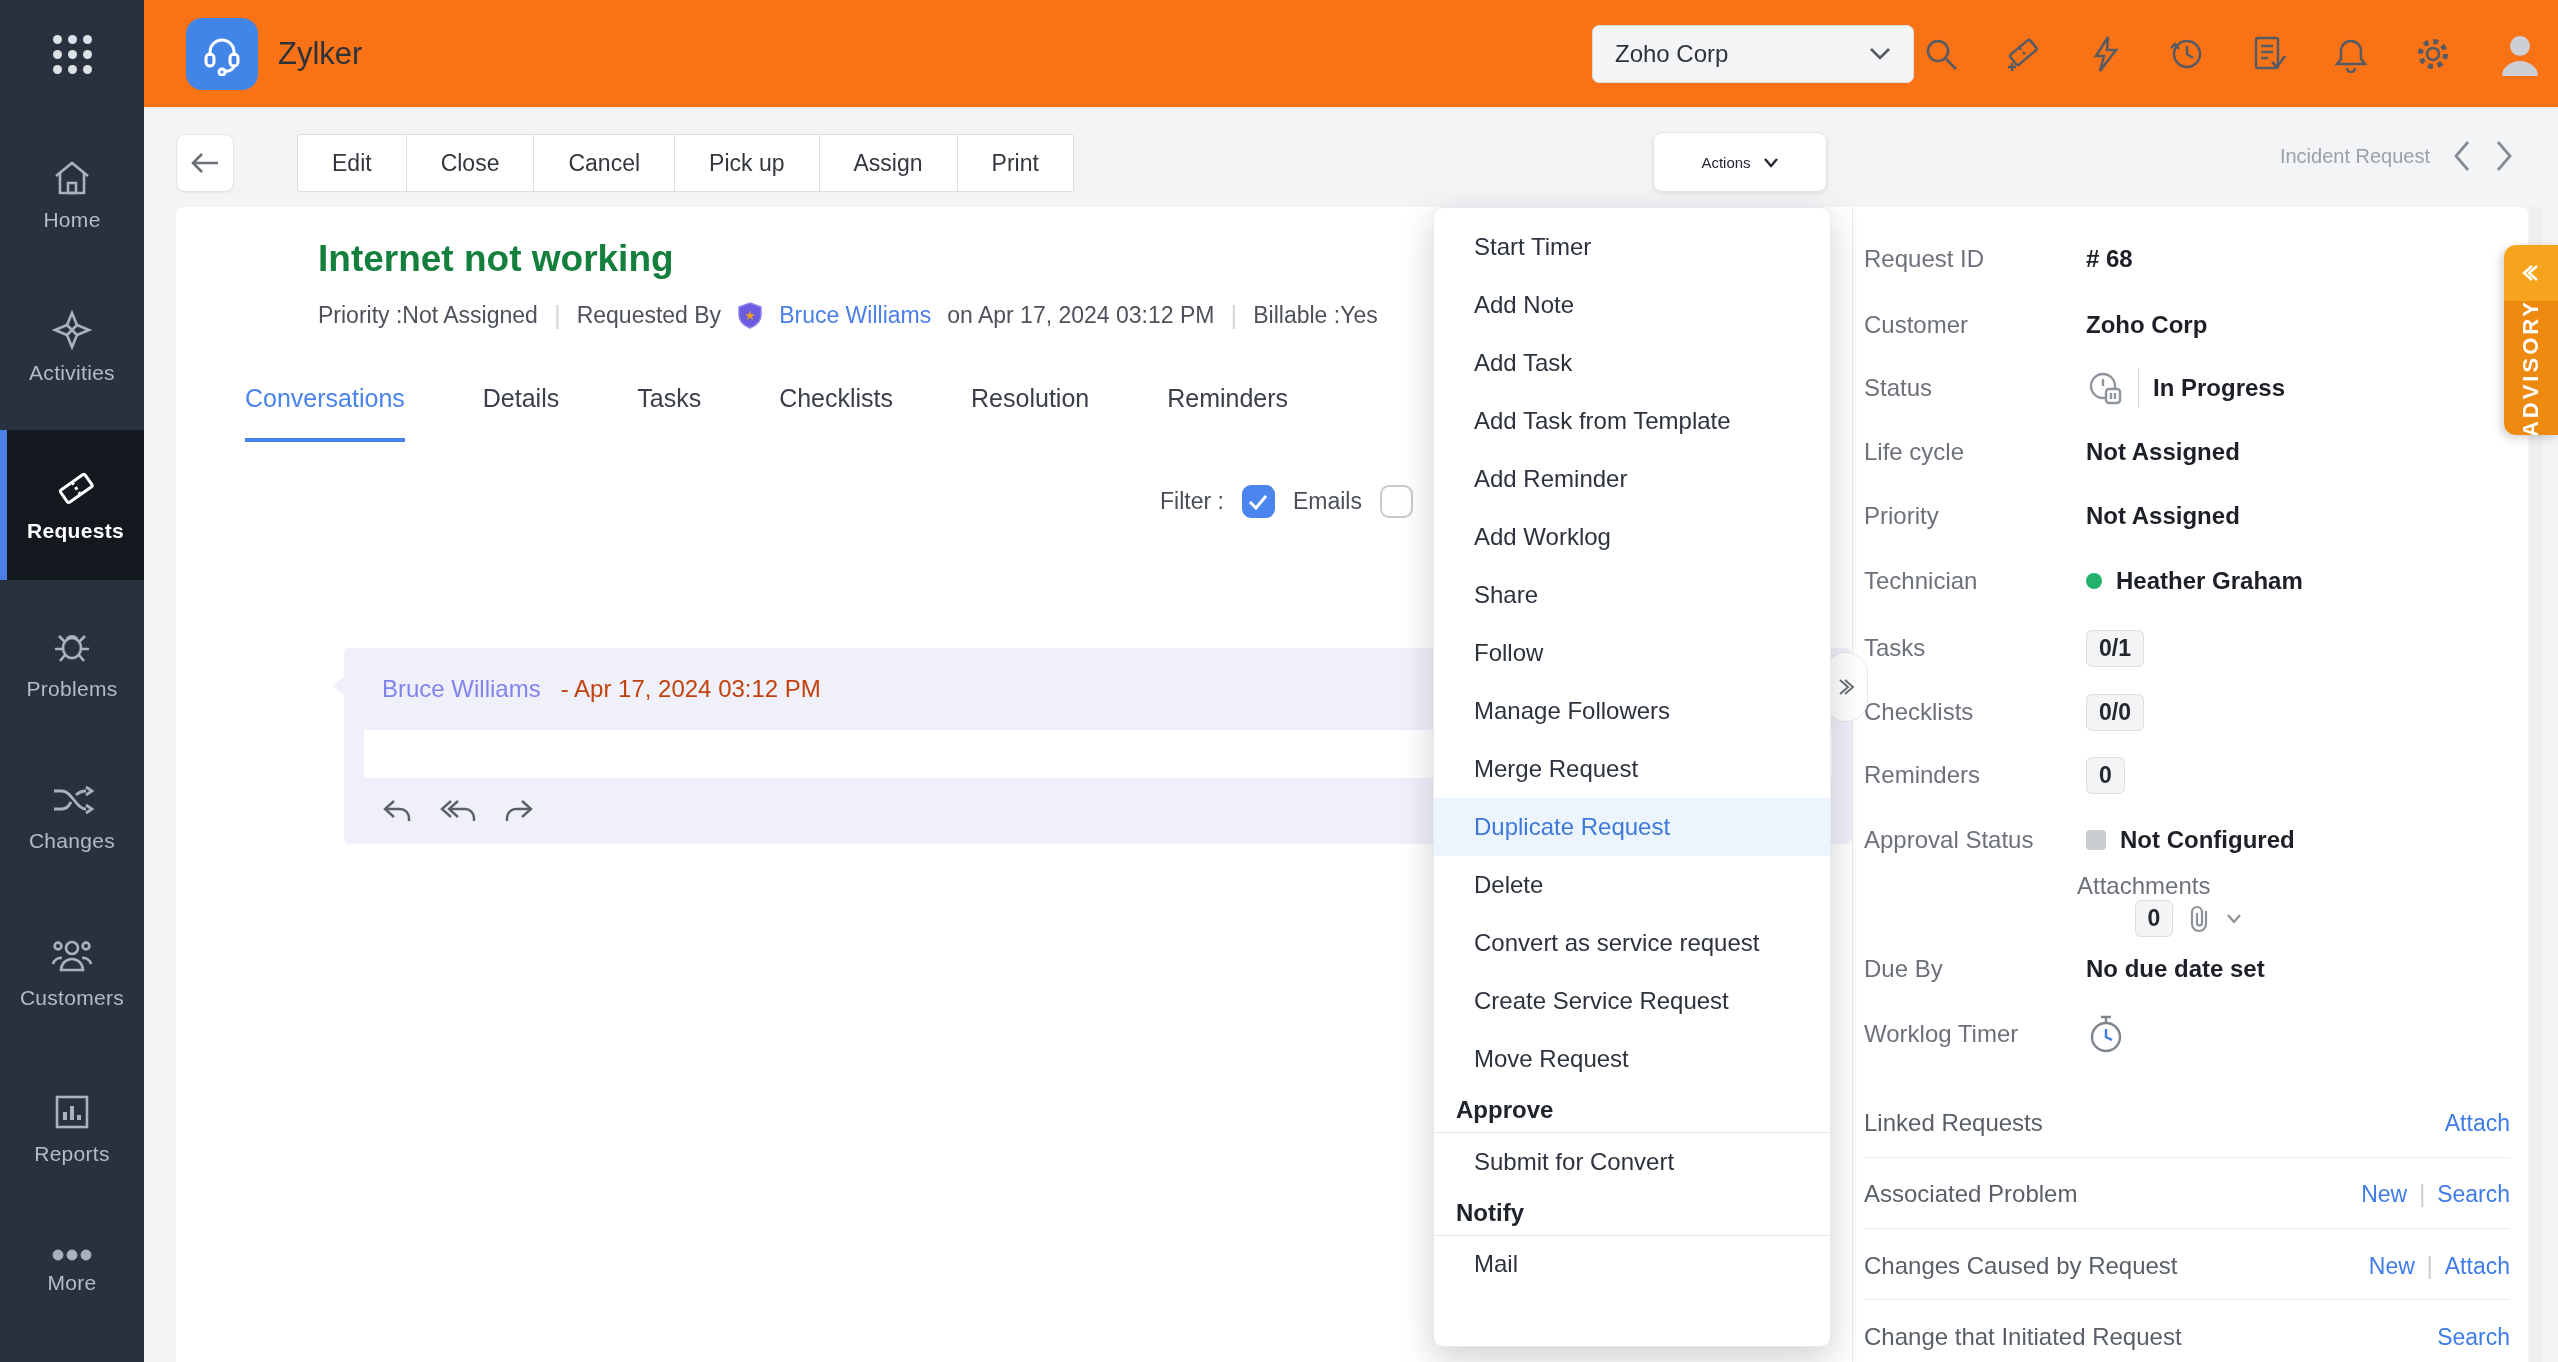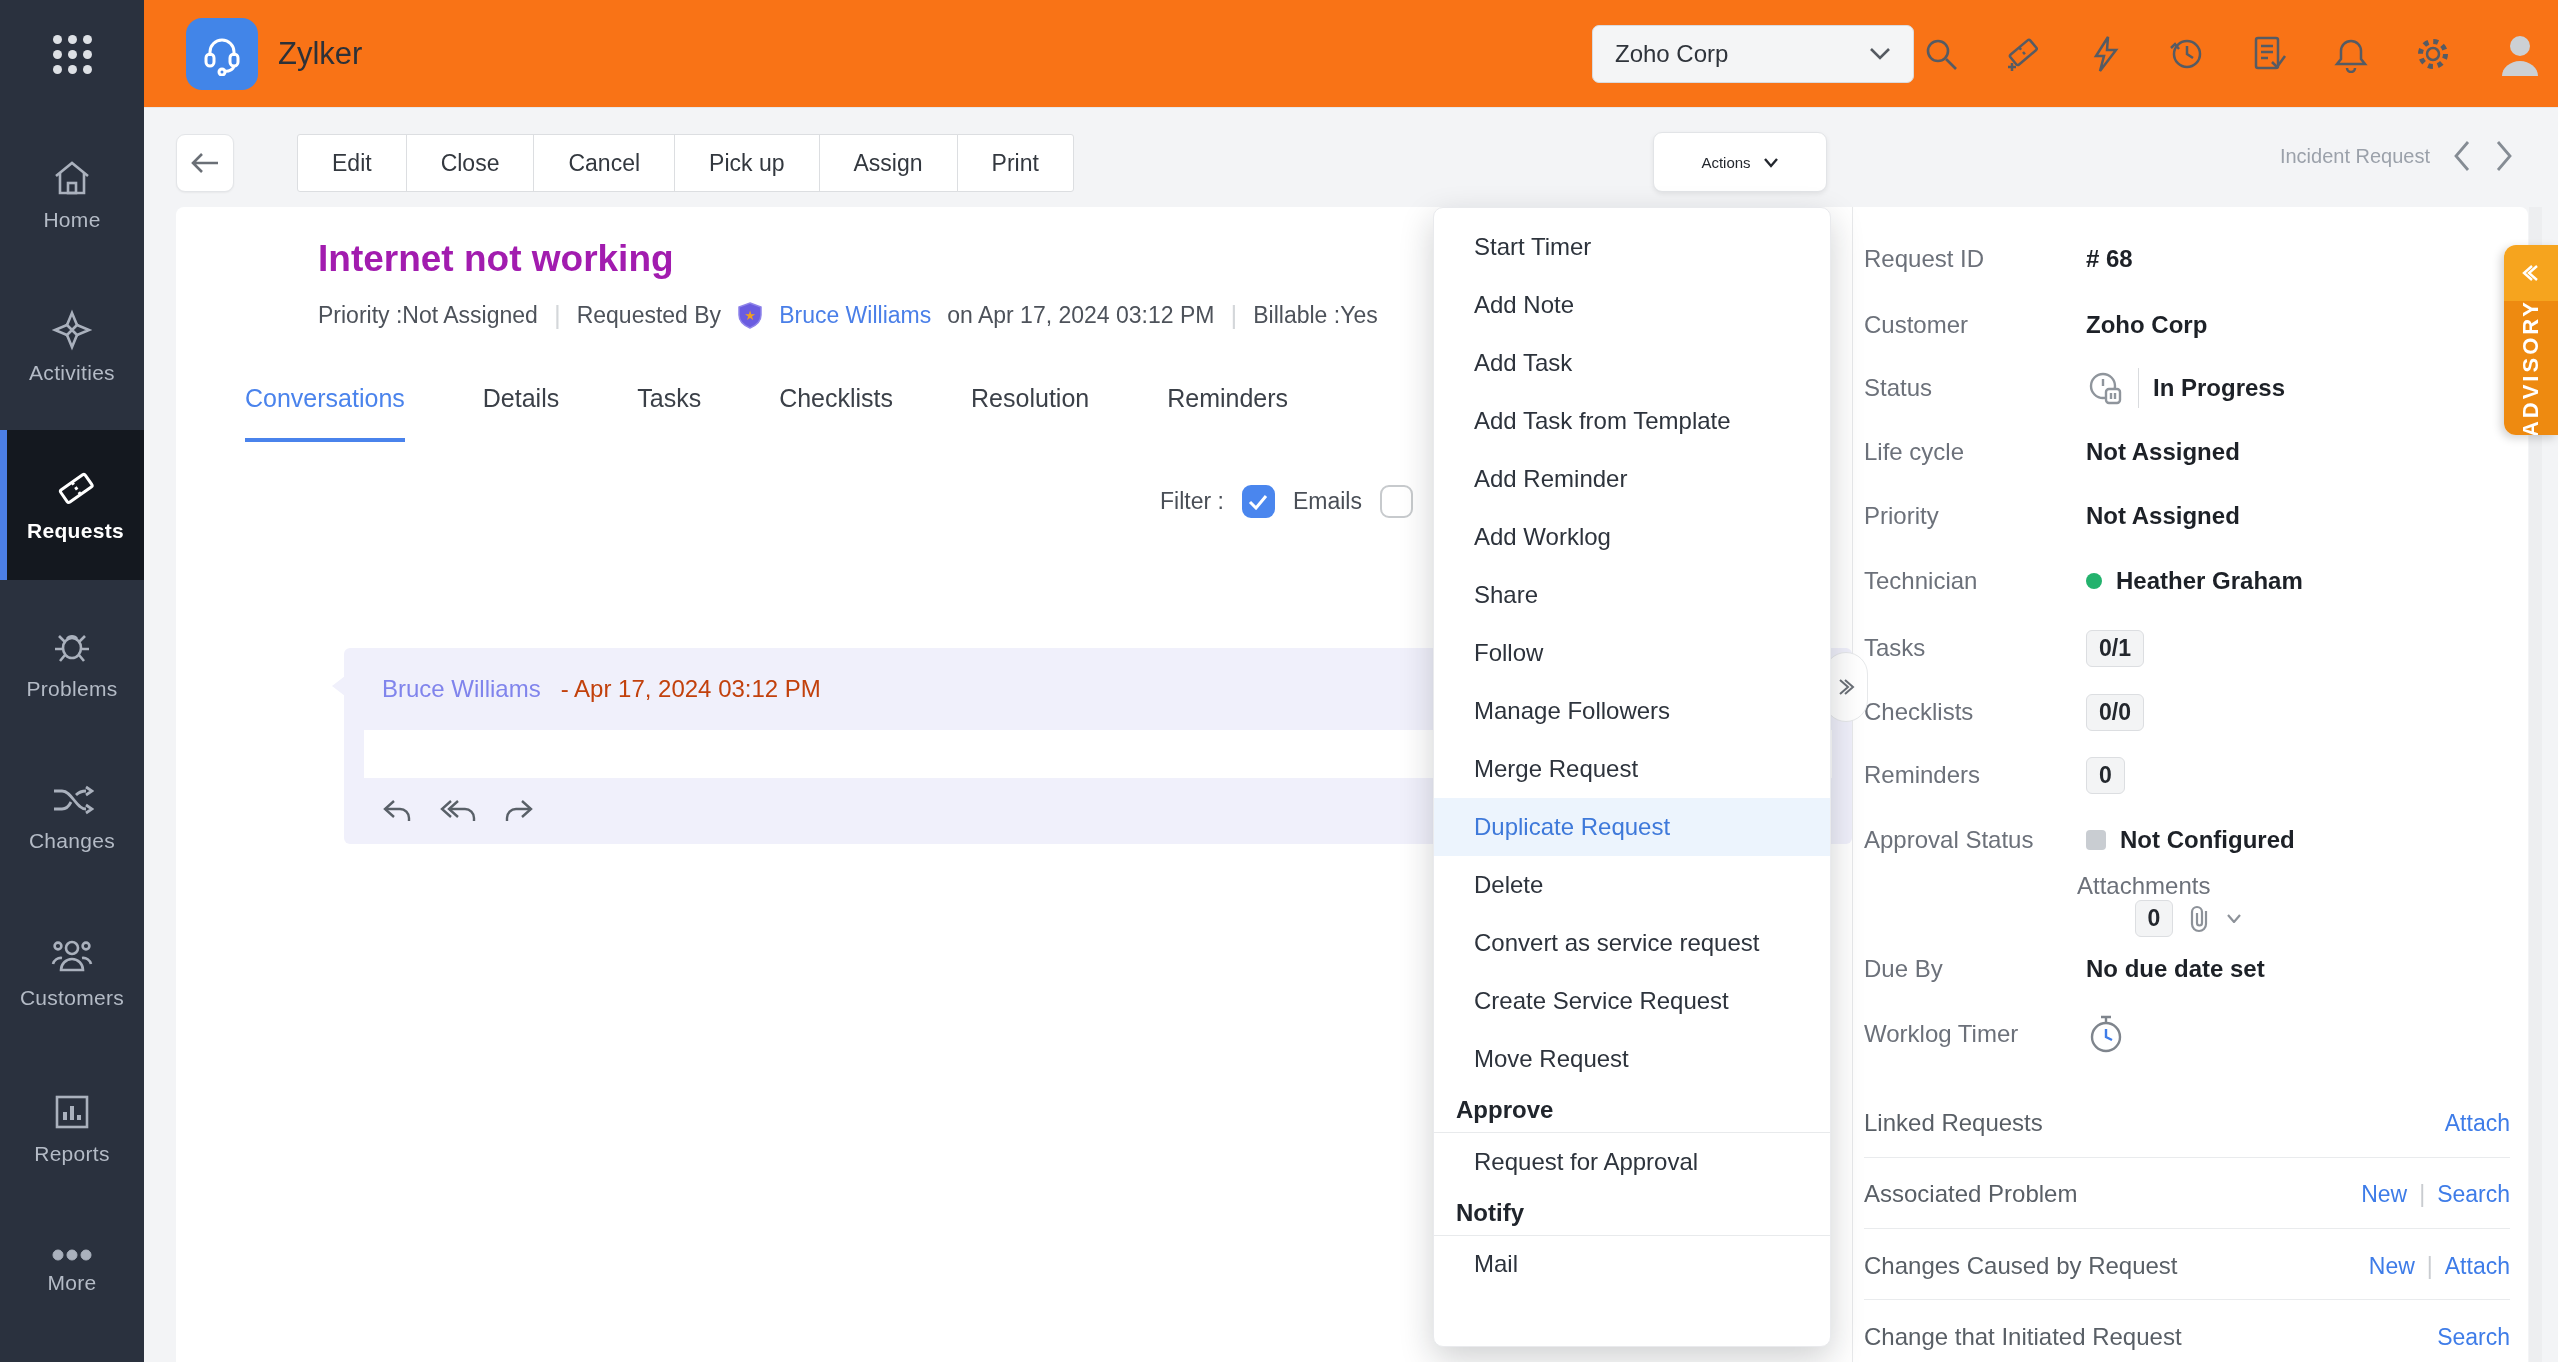--- a/index.html
+++ b/index.html
@@ -38,21 +38,21 @@
   .page-title-wrap { position:absolute; right:44px; top:140px; display:flex; align-items:center; gap:22px; }
   .page-title { font-size:20px; color:#9ba1aa; }
 
   
   .main-card { position:absolute; left:176px; top:207px; width:2352px; height:1155px; background:#fff; border-radius:8px 8px 0 0; z-index:1; }
   .scroll-strip { position:absolute; left:2529px; top:207px; width:13px; height:1155px; background:#edeef0; z-index:2; }
   .panel-divider { position:absolute; left:1852px; top:207px; width:1px; height:1155px; background:#e8e9eb; z-index:4; }
 
   
   .hexagon { position:absolute; left:214px; top:245px; width:92px; height:92px; background:#f0940f; clip-path:polygon(50% 0%,94% 26%,94% 74%,50% 100%,6% 74%,6% 26%); display:flex; align-items:center; justify-content:center; }
-  .req-title { position:absolute; left:318px; top:238px; font-size:37px; font-weight:600; color:#a21caf; }
+  .req-title { position:absolute; left:318px; top:238px; font-size:37px; font-weight:600; color:#15803d; }
   .req-meta { position:absolute; left:318px; top:300px; display:flex; align-items:center; gap:16px; font-size:23px; color:#4d525a; }
   .req-meta .sep { color:#d4d7da; font-size:26px; }
   .link-blue { color:#4a7fe8; cursor:pointer; }
 
   
   .tabs { position:absolute; left:245px; top:384px; display:flex; gap:78px; z-index:3; }
   .tab { font-size:25px; color:#3b4048; padding-bottom:25px; cursor:pointer; }
   .tab.active { color:#4a83ec; border-bottom:4px solid #4a83ec; }
   .tabs-line { position:absolute; left:176px; top:438px; width:1676px; height:1px; background:#e7e8ea; }
 
@@ -435,21 +435,21 @@
     <div class="mi">Follow</div>
     <div class="mi">Manage Followers</div>
     <div class="mi">Merge Request</div>
     <div class="mi hl">Duplicate Request</div>
     <div class="mi">Delete</div>
     <div class="mi">Convert as service request</div>
     <div class="mi">Create Service Request</div>
     <div class="mi">Move Request</div>
     <div class="mh">Approve</div>
     <div class="mdiv"></div>
-    <div class="mi">Request for Approval</div>
+    <div class="mi">Submit for Convert</div>
     <div class="mh">Notify</div>
     <div class="mdiv"></div>
     <div class="mi" style="align-items:flex-start; padding-top:14px;">Mail</div>
   </div>
 
   <div class="collapse-handle">
     <span>
         <svg width="20" height="20" viewBox="0 0 20 20" fill="none" stroke="#6b7077" stroke-width="2">
           <path d="M4 3 l8 7 -8 7"></path>
           <path d="M9 3 l8 7 -8 7"></path>

